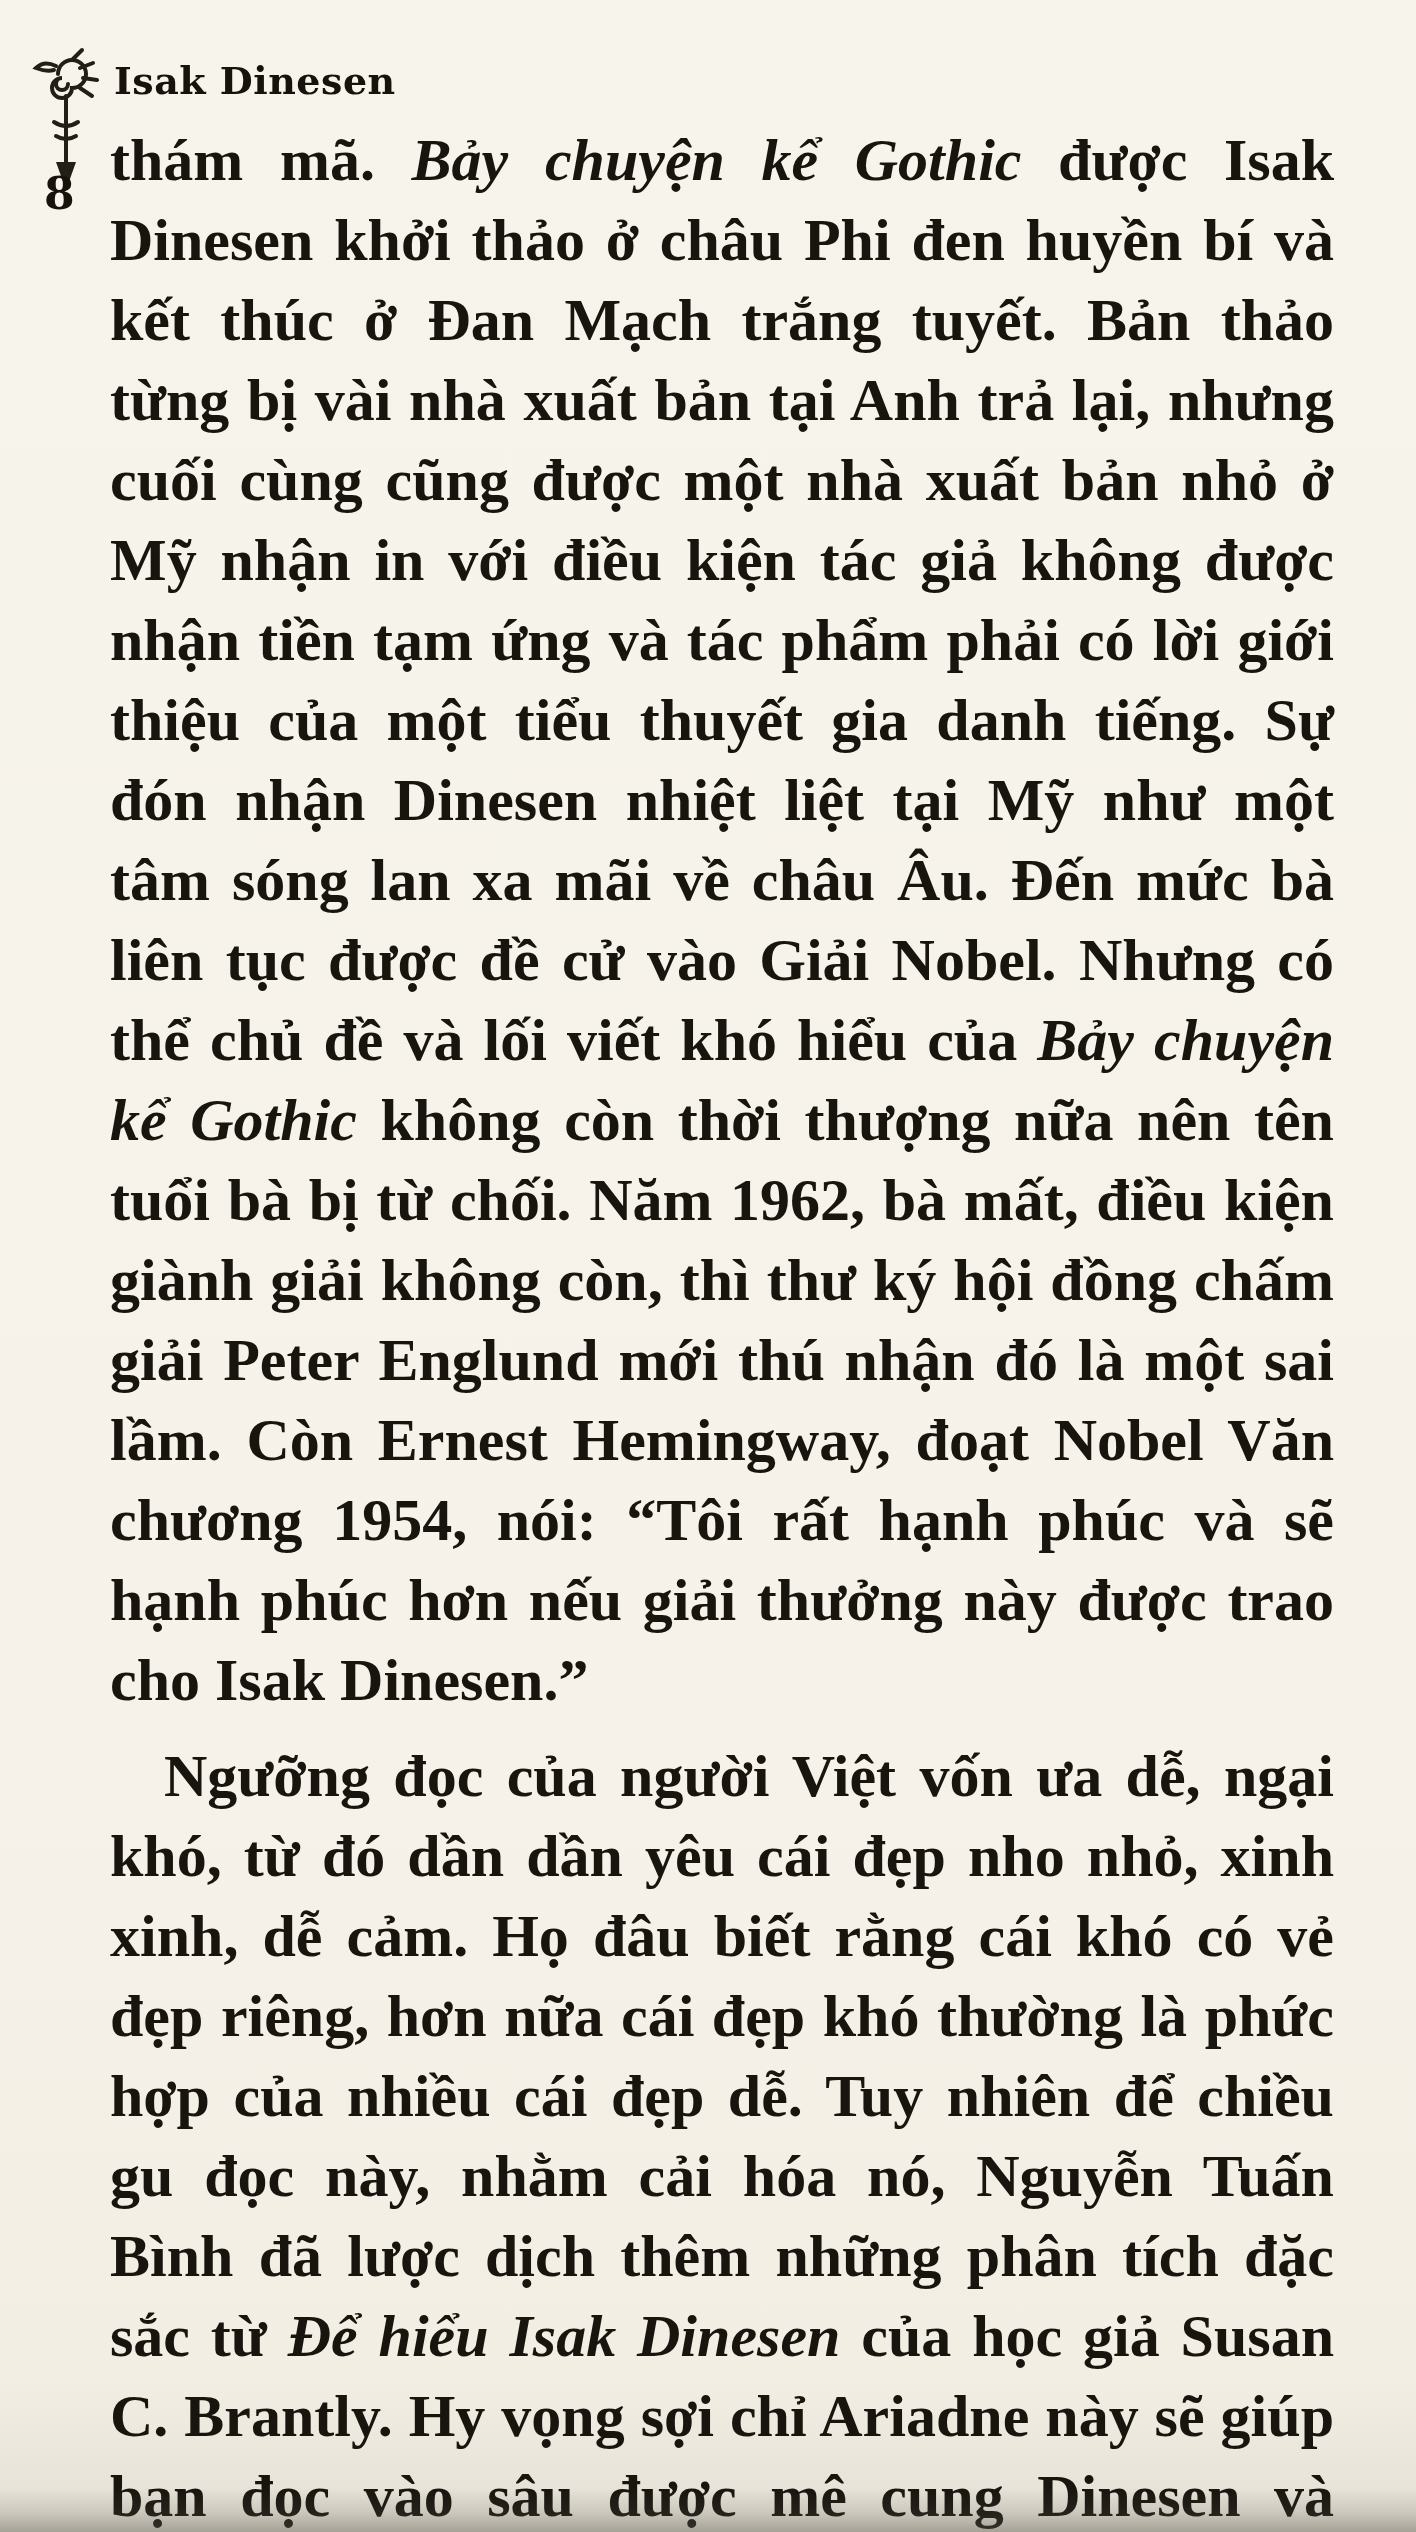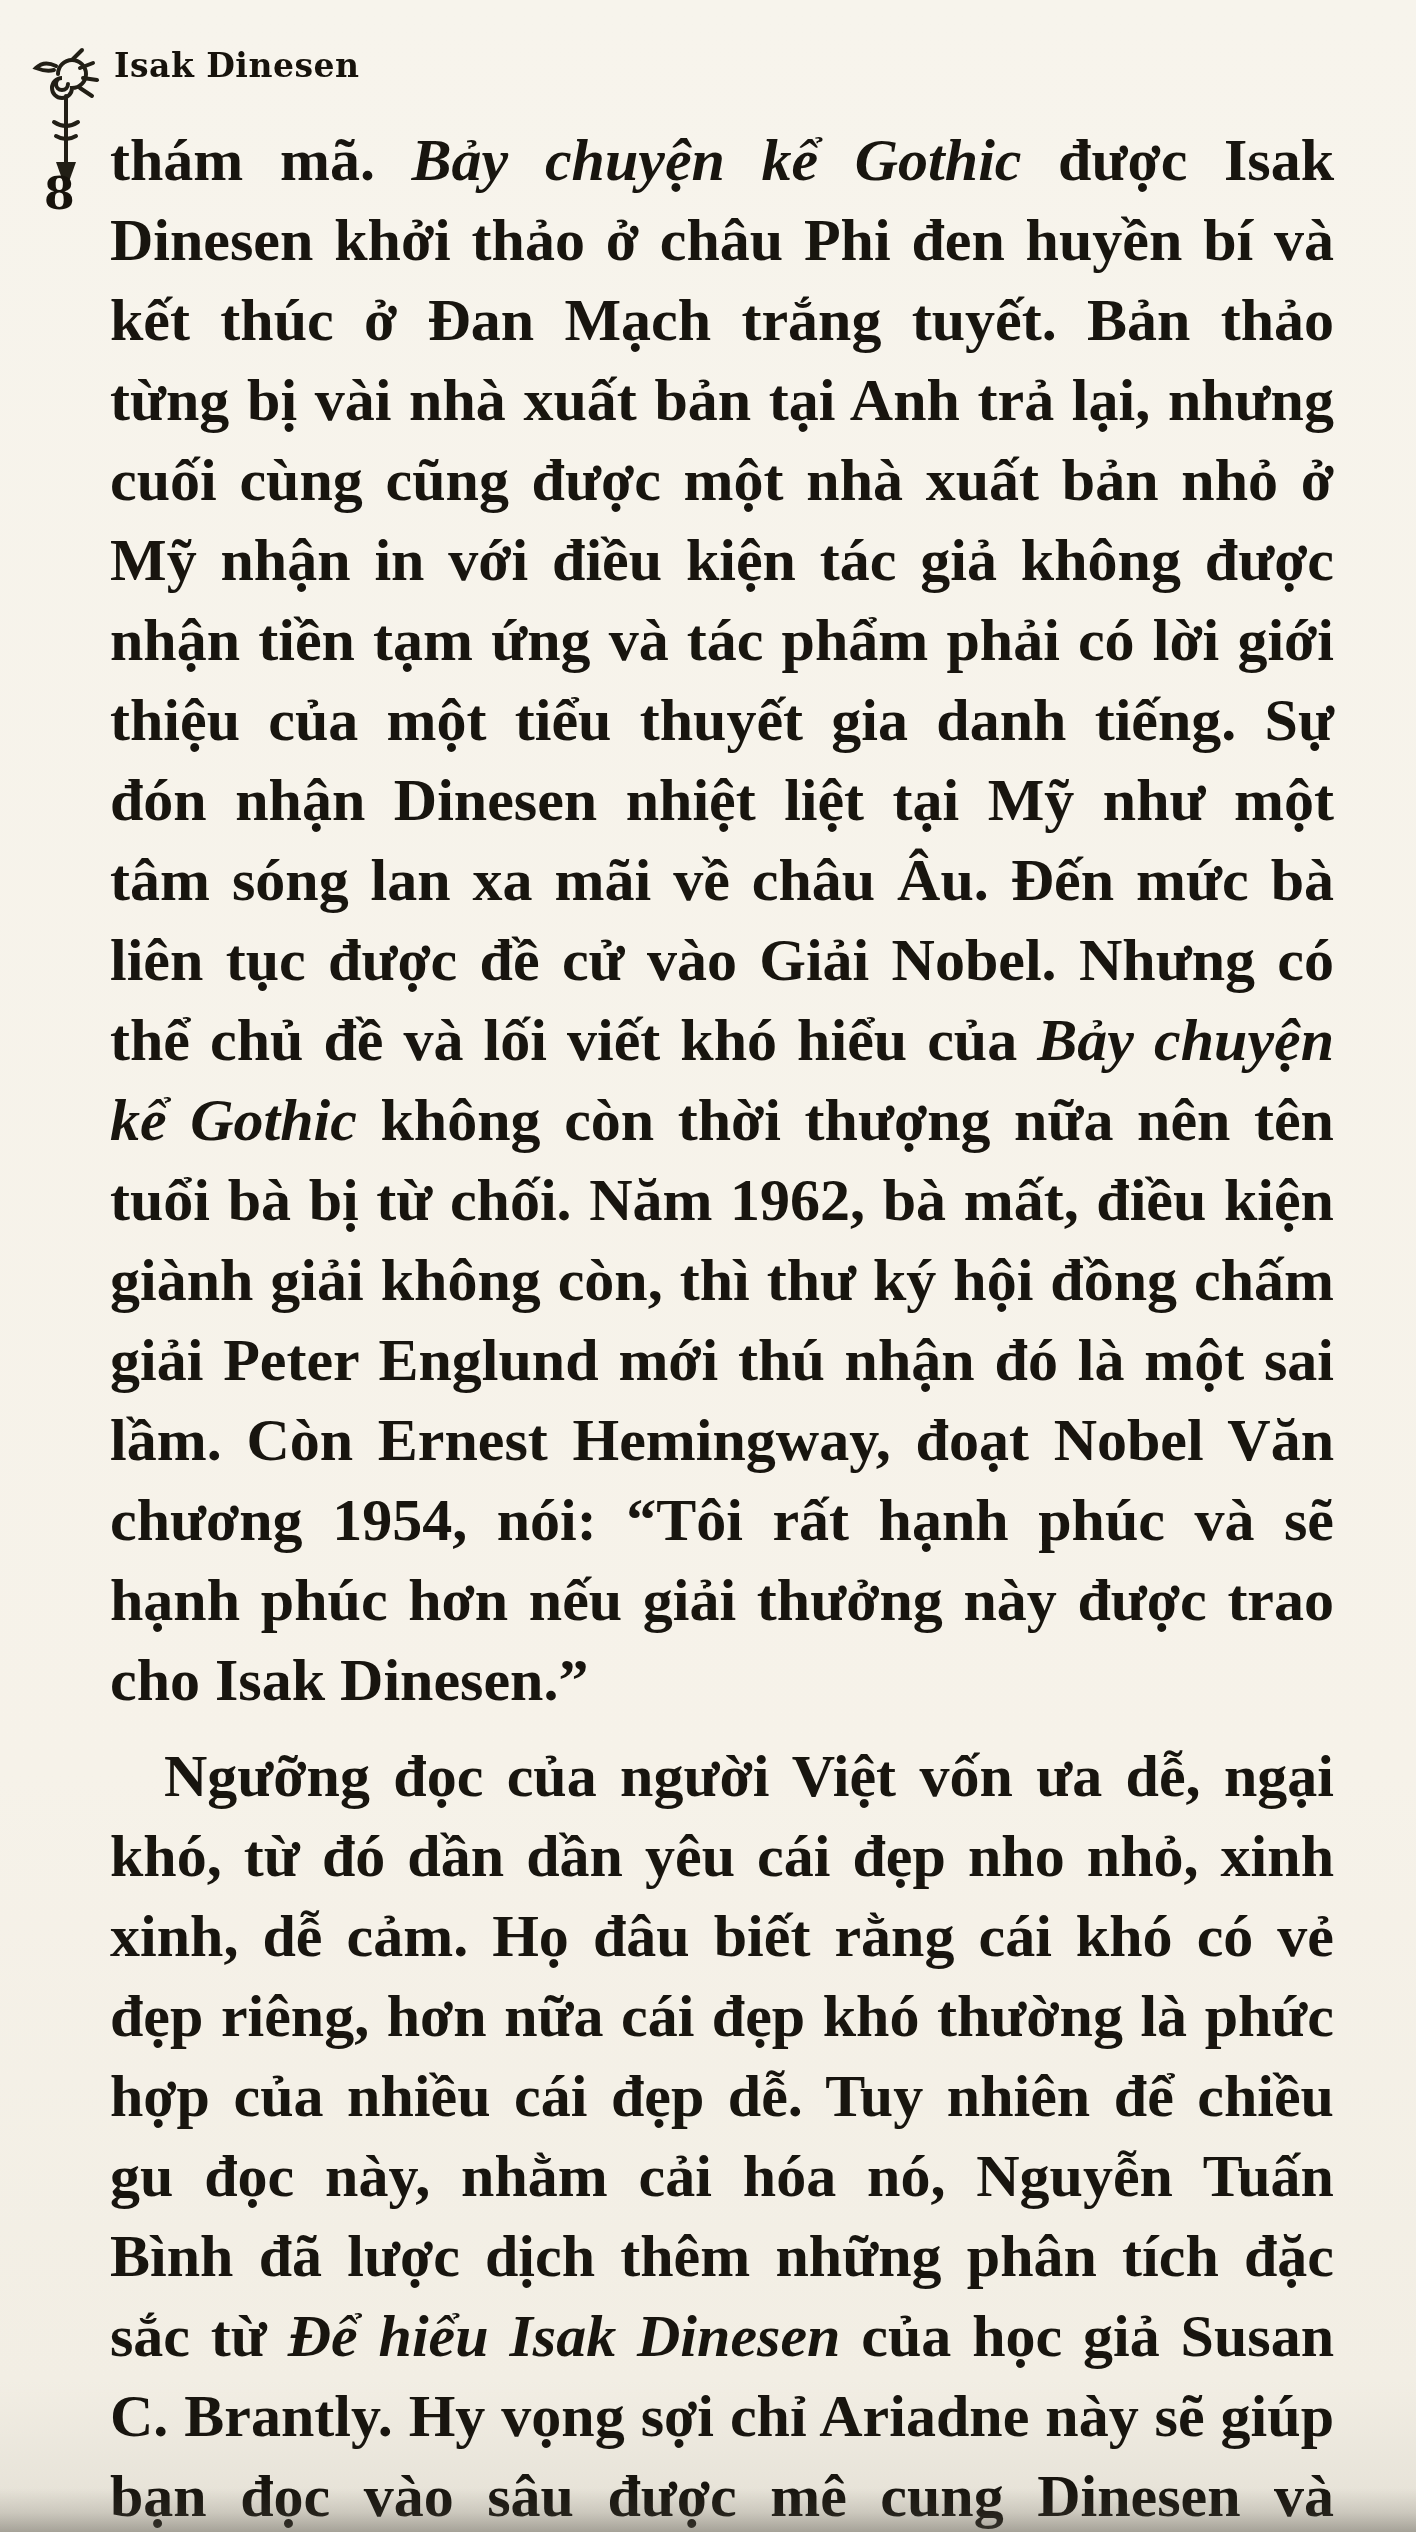--- a/index.html
+++ b/index.html
@@ -17,22 +17,22 @@
   }
   .page-edge-shadow{
     position:absolute;left:0;right:0;bottom:0;height:44px;
     background:linear-gradient(to bottom, rgba(90,87,78,0) 0%, rgba(90,87,78,0.18) 55%, rgba(90,87,78,0.45) 100%);
     pointer-events:none;
   }
   .ornament{
     position:absolute;left:28px;top:44px;width:78px;height:150px;
   }
   .running-title{
-    position:absolute;left:114px;top:46px;
-    font-size:33px;font-weight:700;
+    position:absolute;left:114px;top:58px;
+    font-size:38px;font-weight:700;
     letter-spacing:0.5px;
     color:#17130c;
     font-family:"DejaVu Serif", serif;
   }
   .page-number{
     position:absolute;left:44px;top:168px;
     font-size:44px;font-weight:700;
     color:#17130c;
     font-family:"DejaVu Serif", serif;
   }

